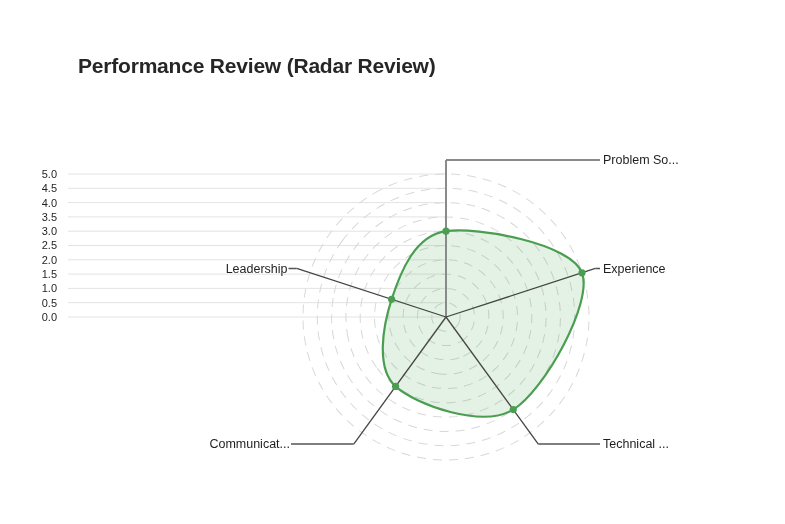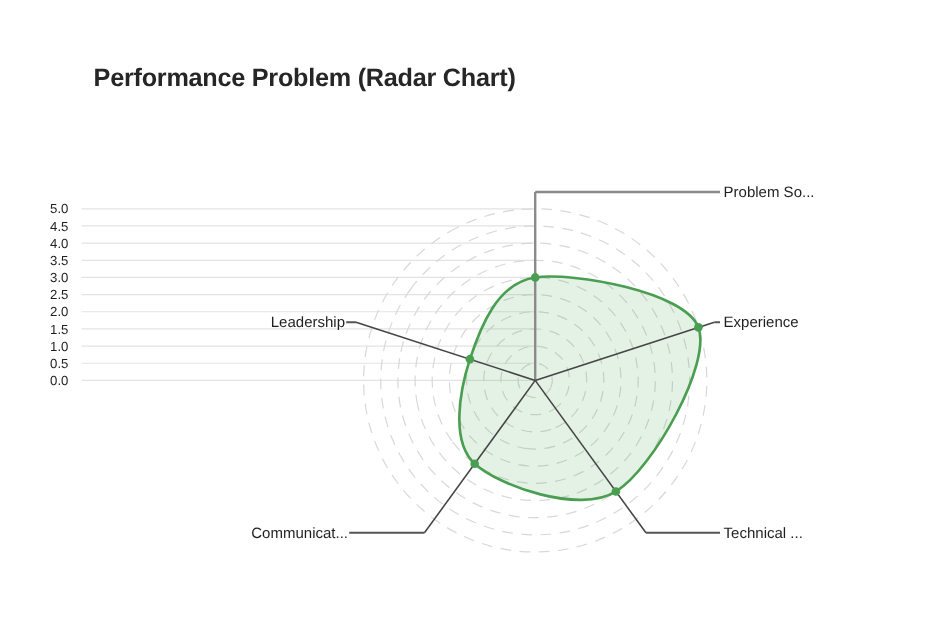--- a/index.html
+++ b/index.html
@@ -12,21 +12,21 @@
     font-size:21px;font-weight:700;letter-spacing:-0.2px;color:#262626;
     white-space:nowrap;
   }
   svg{position:absolute;left:0;top:0;}
   svg text{font-family:"Liberation Sans", sans-serif;}
 </style>
 </head>
 <body>
 
 <div class="canvas">
-  <div class="title">Performance Problem (Radar Chart)</div>
+  <div class="title">Performance Review (Radar Review)</div>
   <svg id="chart" width="785" height="524" viewBox="0 0 785 524">
       <line x1="68" y1="174" x2="446" y2="174" stroke="#e3e3e3" stroke-width="1"></line>
       <text x="57" y="177.9" text-anchor="end" font-size="11" fill="#1f1f1f">5.0</text>
       <line x1="68" y1="188.29999999999998" x2="446" y2="188.29999999999998" stroke="#e3e3e3" stroke-width="1"></line>
       <text x="57" y="192.2" text-anchor="end" font-size="11" fill="#1f1f1f">4.5</text>
       <line x1="68" y1="202.6" x2="446" y2="202.6" stroke="#e3e3e3" stroke-width="1"></line>
       <text x="57" y="206.5" text-anchor="end" font-size="11" fill="#1f1f1f">4.0</text>
       <line x1="68" y1="216.89999999999998" x2="446" y2="216.89999999999998" stroke="#e3e3e3" stroke-width="1"></line>
       <text x="57" y="220.79999999999998" text-anchor="end" font-size="11" fill="#1f1f1f">3.5</text>
       <line x1="68" y1="231.2" x2="446" y2="231.2" stroke="#e3e3e3" stroke-width="1"></line>

